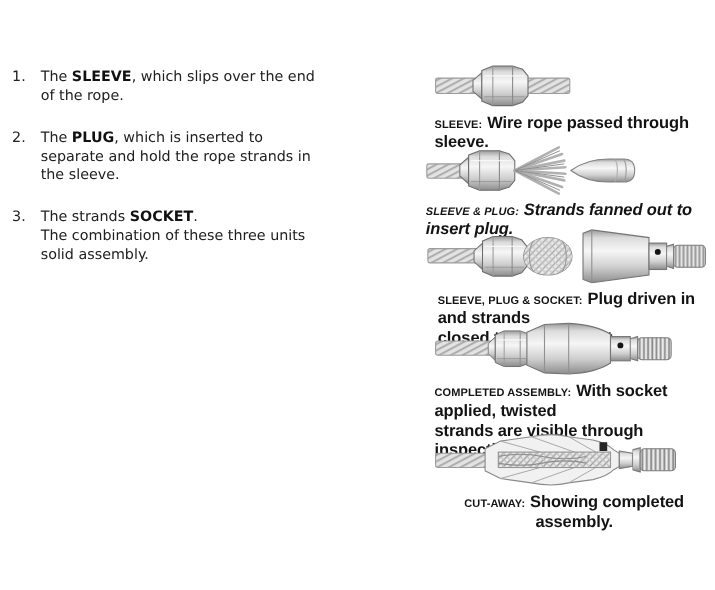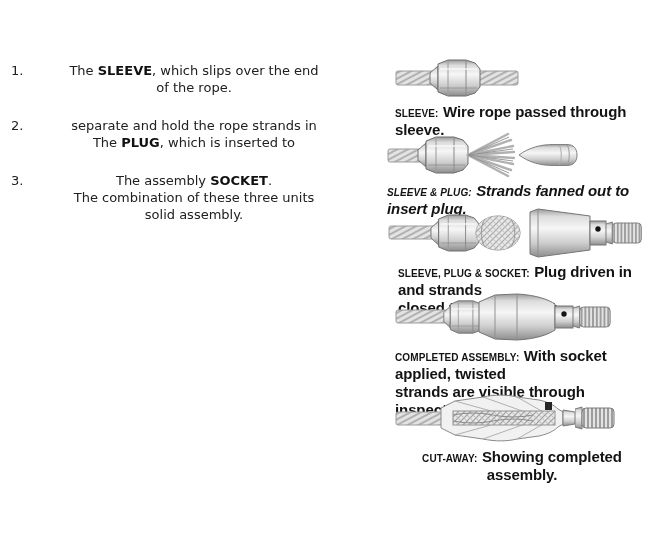--- a/index.html
+++ b/index.html
@@ -13,21 +13,21 @@
   
   .list{
     position:absolute;left:11px;top:62px;width:340px;
     color:#202020;
   }
   .li-row{display:flex;margin-bottom:21px;}
   .li-num{
     width:26px;flex:0 0 26px;
     font-size:13px;line-height:17px;color:#202020;
   }
-  .li-body{flex:1;text-align:center;}
+  .li-body{flex:1;}
   .li-line{
     font-size:13px;line-height:17px;white-space:nowrap;color:#202020;
   }
   .li-line b{font-weight:700;color:#111;}
   
   .fig{position:absolute;}
   .fig svg{display:block;}
   .caption{
     margin-top:3px;
     width:254px;
@@ -96,29 +96,30 @@
       <div class="li-num">1.</div>
       <div class="li-body">
         <div class="li-line"><span>The </span><b>SLEEVE</b><span>, which slips over the end</span></div>
         <div class="li-line">of the rope.</div>
       </div>
     </div>
 
     <div class="li-row">
       <div class="li-num">2.</div>
       <div class="li-body">
+        <div class="li-line"><span>The </span><b>PLUG</b><span>, which is inserted to</span></div>
         <div class="li-line">separate and hold the rope strands in</div>
-        <div class="li-line"><span>The </span><b>PLUG</b><span>, which is inserted to</span></div>
+        <div class="li-line">the sleeve.</div>
       </div>
     </div>
 
     <div class="li-row">
       <div class="li-num">3.</div>
       <div class="li-body">
-        <div class="li-line"><span>The assembly </span><b>SOCKET</b><span>.</span></div>
+        <div class="li-line"><span>The strands </span><b>SOCKET</b><span>.</span></div>
         <div class="li-line">The combination of these three units</div>
         <div class="li-line">solid assembly.</div>
       </div>
     </div>
 
   </div>
 
   <div class="fig fig1">
     <svg viewBox="0 0 235 44" width="235" height="44">
       <rect x="1" y="15" width="122" height="14" rx="2" fill="url(#ropePat)" stroke="#9c9c9c"></rect>

